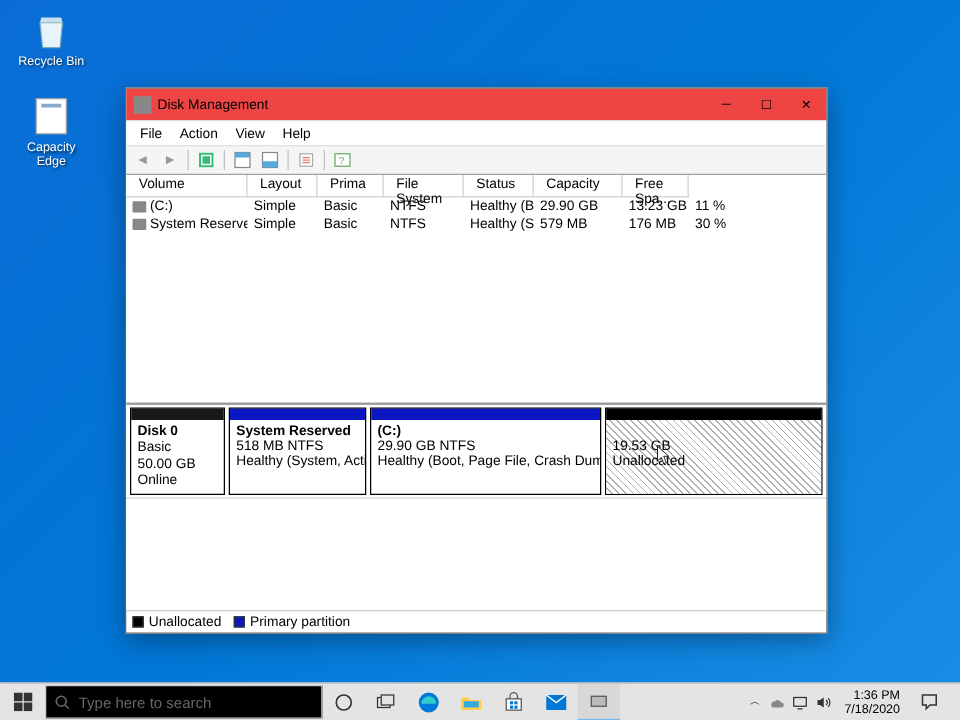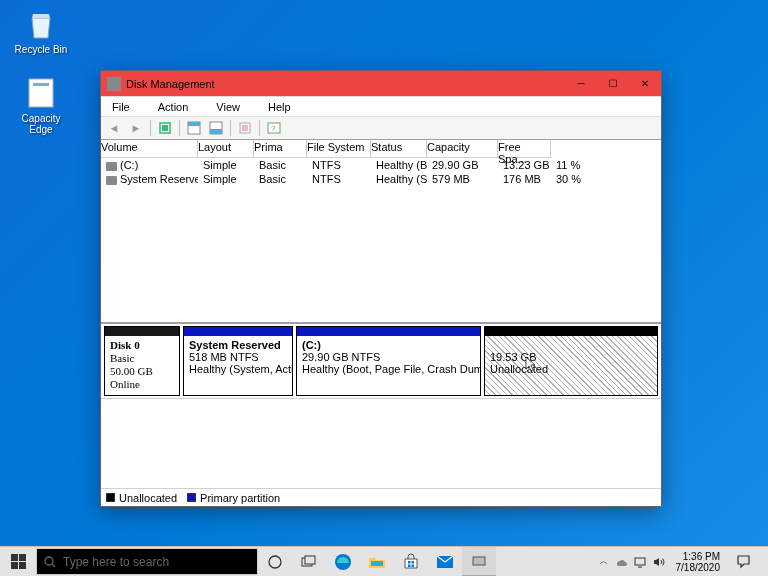--- a/index.html
+++ b/index.html
@@ -6,37 +6,37 @@
   html, body { width: 768px; height: 576px; overflow: hidden; font-family: "Segoe UI", Tahoma, sans-serif; font-size: 11px; }
   .desktop { width: 768px; height: 576px; background: linear-gradient(135deg, #0a6dd6 0%, #0078d7 50%, #1a8de6 100%); position: relative; }
   .desktop-icon { position: absolute; width: 62px; text-align: center; color: #fff; font-size: 10px; text-shadow: 1px 1px 2px rgba(0,0,0,.7); }
   .desktop-icon .ic { width: 36px; height: 36px; margin: 0 auto 2px; }
   
   .window { position: absolute; background: #fff; border: 1px solid #646464; box-shadow: 0 6px 20px rgba(0,0,0,.35); display: flex; flex-direction: column; }
   .titlebar { height: 26px; background: #ef4444; display: flex; align-items: center; padding-left: 6px; border-bottom: 1px solid #ddd; }
   .titlebar .ticon { width: 14px; height: 14px; margin-right: 5px; background: #888; display: inline-block; }
   .titlebar .ttext { flex: 1; font-size: 11px; color: #000; }
   .winbtn { width: 32px; height: 25px; display: flex; align-items: center; justify-content: center; font-family: sans-serif; font-size: 10px; }
-  .menubar { height: 19px; display: flex; align-items: center; padding-left: 4px; background: #fff; font-size: 11px; color: #000; gap: 14px; }
+  .menubar { height: 19px; display: flex; align-items: center; padding-left: 4px; background: #fff; font-size: 11px; color: #000; }
   .menubar span { padding: 2px 7px; }
   .toolbar { height: 24px; background: #f5f5f5; border-top: 1px solid #e0e0e0; border-bottom: 1px solid #a0a0a0; display: flex; align-items: center; padding: 0 3px; gap: 2px; }
   .tbtn { width: 20px; height: 18px; display: flex; align-items: center; justify-content: center; border: 1px solid transparent; }
   .tsep { width: 1px; height: 16px; background: #c0c0c0; margin: 0 2px; }
   
   .listview { flex: 0 0 184px; background: #fff; border-bottom: 2px solid #a0a0a0; overflow: hidden; }
   .lv-header { display: flex; height: 18px; background: #fff; }
-  .lv-header .col { border-right: 1px solid #d0d0d0; border-bottom: 1px solid #d0d0d0; padding: 1px 0; font-size: 11px; color: #000; }
+  .lv-header .col { border-right: 1px solid #d0d0d0; border-bottom: 1px solid #d0d0d0; padding: 1px 10px; font-size: 11px; color: #000; }
   .lv-row { display: flex; height: 14px; align-items: center; font-size: 11px; color: #000; }
   .lv-row .cell { padding: 0 5px; white-space: nowrap; overflow: hidden; }
   .vol-ic { width: 11px; height: 9px; background: #888; display: inline-block; margin-right: 3px; vertical-align: middle; border-radius: 1px; }
   
   .graphical { flex: 0 0 75px; background: #fff; border-bottom: 1px solid #d0d0d0; padding: 2px 3px; display: flex; gap: 3px; }
   .disk-head { width: 76px; border: 1px solid #000; background: #fff; display: flex; flex-direction: column; }
   .disk-head .colorbar { height: 9px; background: #181818; }
-  .disk-head .info { padding: 3px 5px; font-size: 11px; line-height: 13px; font-family: Liberation Serif, serif; }
+  .disk-head .info { padding: 3px 5px; font-size: 11px; line-height: 13px; }
   .parts { flex: 1; display: flex; gap: 3px; }
   .part { border: 1px solid #000; background: #fff; display: flex; flex-direction: column; }
   .part .colorbar { height: 9px; }
   .part .info { padding: 3px 5px; font-size: 11px; line-height: 12px; overflow: hidden; white-space: nowrap; }
   .part.unalloc .body { flex: 1; background: repeating-linear-gradient(45deg, #fff, #fff 3px, #b0b0b0 3px, #b0b0b0 4px); position: relative; }
   .part.unalloc .info { position: absolute; top: 12px; left: 0; background: transparent; }
   
   .lower { flex: 1; background: #fff; }
   .legend { height: 18px; border-top: 1px solid #d0d0d0; display: flex; align-items: center; padding-left: 5px; gap: 4px; font-size: 11px; }
   .legend .sq { width: 9px; height: 9px; border: 1px solid #333; display: inline-block; }

